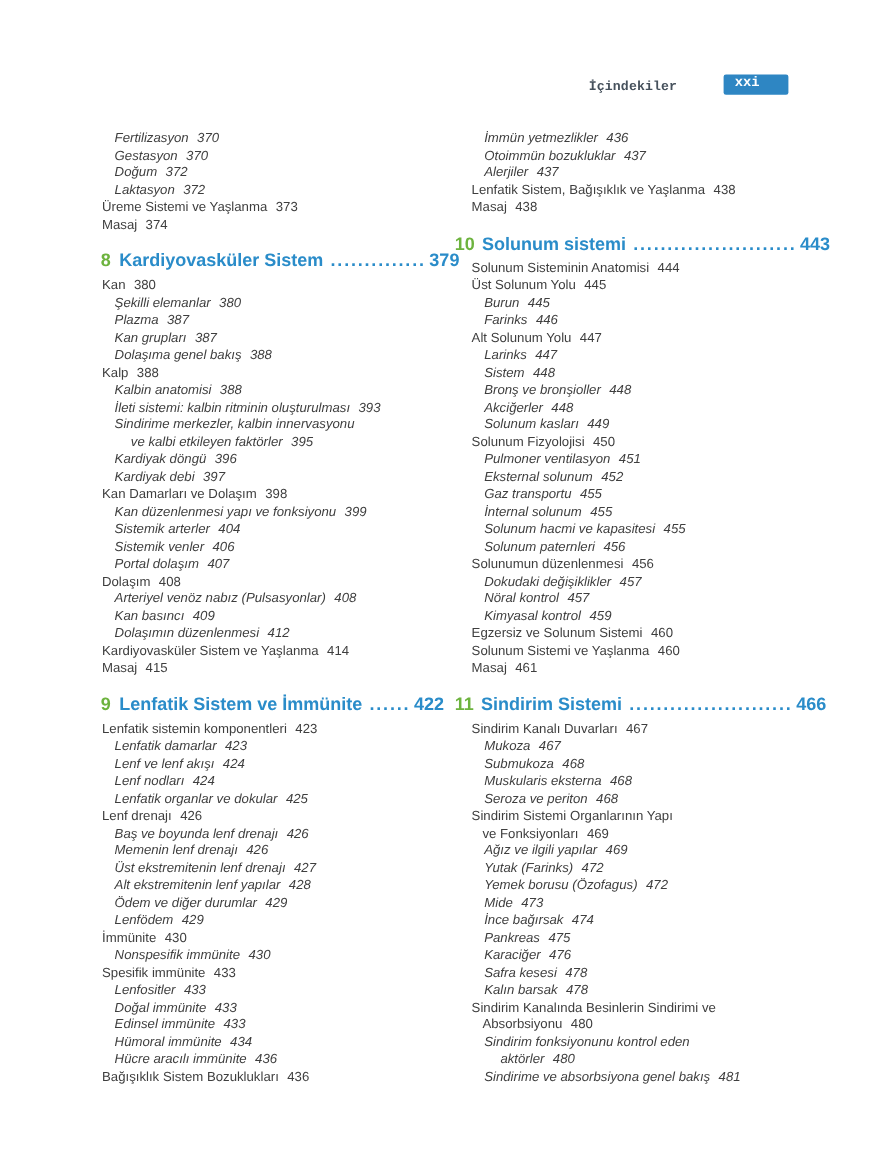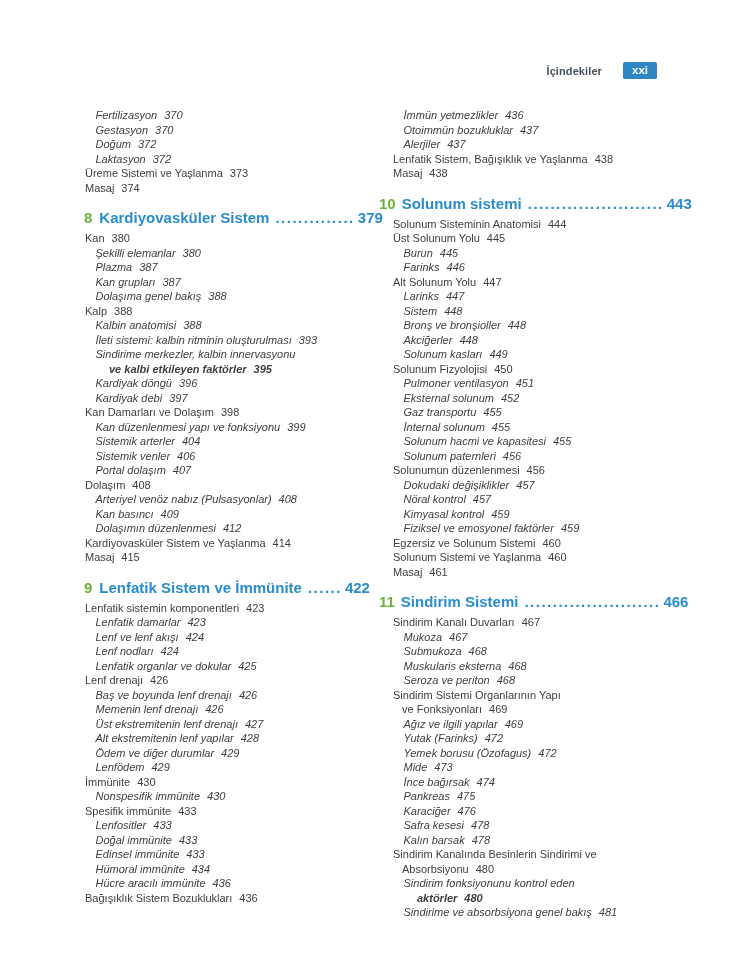--- a/index.html
+++ b/index.html
@@ -1,37 +1,37 @@
 <!DOCTYPE html>
 <html><head>
 <meta charset="utf-8">
 <style>
   html,body{margin:0;padding:0;}
   body{
     width:739px;height:960px;background:#ffffff;position:relative;
     font-family:"Liberation Sans", sans-serif;color:#3e3e3e;
     overflow:hidden;
   }
-  .page-header{position:absolute;top:62px;right:82px;display:flex;align-items:center;}
+  .page-header{position:absolute;top:62px;right:82px;display:flex;align-items:flex-end;font-family:Liberation Mono, monospace;}
   .header-label{font-size:11px;font-weight:bold;color:#46515c;margin-right:21px;letter-spacing:0.1px;}
   .page-badge{background:#2e86c3;color:#ffffff;font-weight:bold;font-size:11.5px;
-    padding:2px 9px 3px 9px;border-radius:2px;line-height:12px;}
+    padding:2px 24px 3px 9px;border-radius:2px;line-height:12px;margin-left:18px;}
   .toc-col{position:absolute;top:108px;width:320px;}
   .col-left{left:84px;}
   .col-right{left:392px;}
   .chapter{margin-top:13px;margin-bottom:4px;font-size:15px;font-weight:bold;
     line-height:19px;white-space:nowrap;color:#2a8cc9;}
   .chapter .num{color:#6db33e;margin-right:7px;}
   .col-right .chapter .num{margin-left:-13px;margin-right:6px;}
   .chapter .dots{letter-spacing:1.5px;margin:0 3px 0 6px;}
   .line{font-size:11px;line-height:14.5px;white-space:nowrap;}
   .lvl1{padding-left:1px;}
   .lvl2{padding-left:11.5px;font-style:italic;}
   .lvl1.cont{padding-left:10px;}
-  .lvl2.cont{padding-left:25px;font-weight:bold;}
+  .lvl2.cont{padding-left:25px;}
   .pg{margin-left:7px;}
 </style>
 </head>
 <body>
 
 <div class="page-header">
   <span class="header-label">İçindekiler</span>
   <span class="page-badge">xxi</span>
 </div>
 
@@ -110,21 +110,20 @@
     <div class="line lvl2"><span class="t">Pulmoner ventilasyon</span><span class="pg">451</span></div>
     <div class="line lvl2"><span class="t">Eksternal solunum</span><span class="pg">452</span></div>
     <div class="line lvl2"><span class="t">Gaz transportu</span><span class="pg">455</span></div>
     <div class="line lvl2"><span class="t">İnternal solunum</span><span class="pg">455</span></div>
     <div class="line lvl2"><span class="t">Solunum hacmi ve kapasitesi</span><span class="pg">455</span></div>
     <div class="line lvl2"><span class="t">Solunum paternleri</span><span class="pg">456</span></div>
     <div class="line lvl1"><span class="t">Solunumun düzenlenmesi</span><span class="pg">456</span></div>
     <div class="line lvl2"><span class="t">Dokudaki değişiklikler</span><span class="pg">457</span></div>
     <div class="line lvl2"><span class="t">Nöral kontrol</span><span class="pg">457</span></div>
     <div class="line lvl2"><span class="t">Kimyasal kontrol</span><span class="pg">459</span></div>
-    <div class="line lvl2"><span class="t">Fiziksel ve emosyonel faktörler</span><span class="pg">459</span></div>
     <div class="line lvl1"><span class="t">Egzersiz ve Solunum Sistemi</span><span class="pg">460</span></div>
     <div class="line lvl1"><span class="t">Solunum Sistemi ve Yaşlanma</span><span class="pg">460</span></div>
     <div class="line lvl1"><span class="t">Masaj</span><span class="pg">461</span></div>
     <div class="chapter"><span class="num">11</span><span class="title">Sindirim Sistemi</span><span class="dots">........................</span><span class="cpg">466</span></div>
     <div class="line lvl1"><span class="t">Sindirim Kanalı Duvarları</span><span class="pg">467</span></div>
     <div class="line lvl2"><span class="t">Mukoza</span><span class="pg">467</span></div>
     <div class="line lvl2"><span class="t">Submukoza</span><span class="pg">468</span></div>
     <div class="line lvl2"><span class="t">Muskularis eksterna</span><span class="pg">468</span></div>
     <div class="line lvl2"><span class="t">Seroza ve periton</span><span class="pg">468</span></div>
     <div class="line lvl1"><span class="t">Sindirim Sistemi Organlarının Yapı</span></div>

